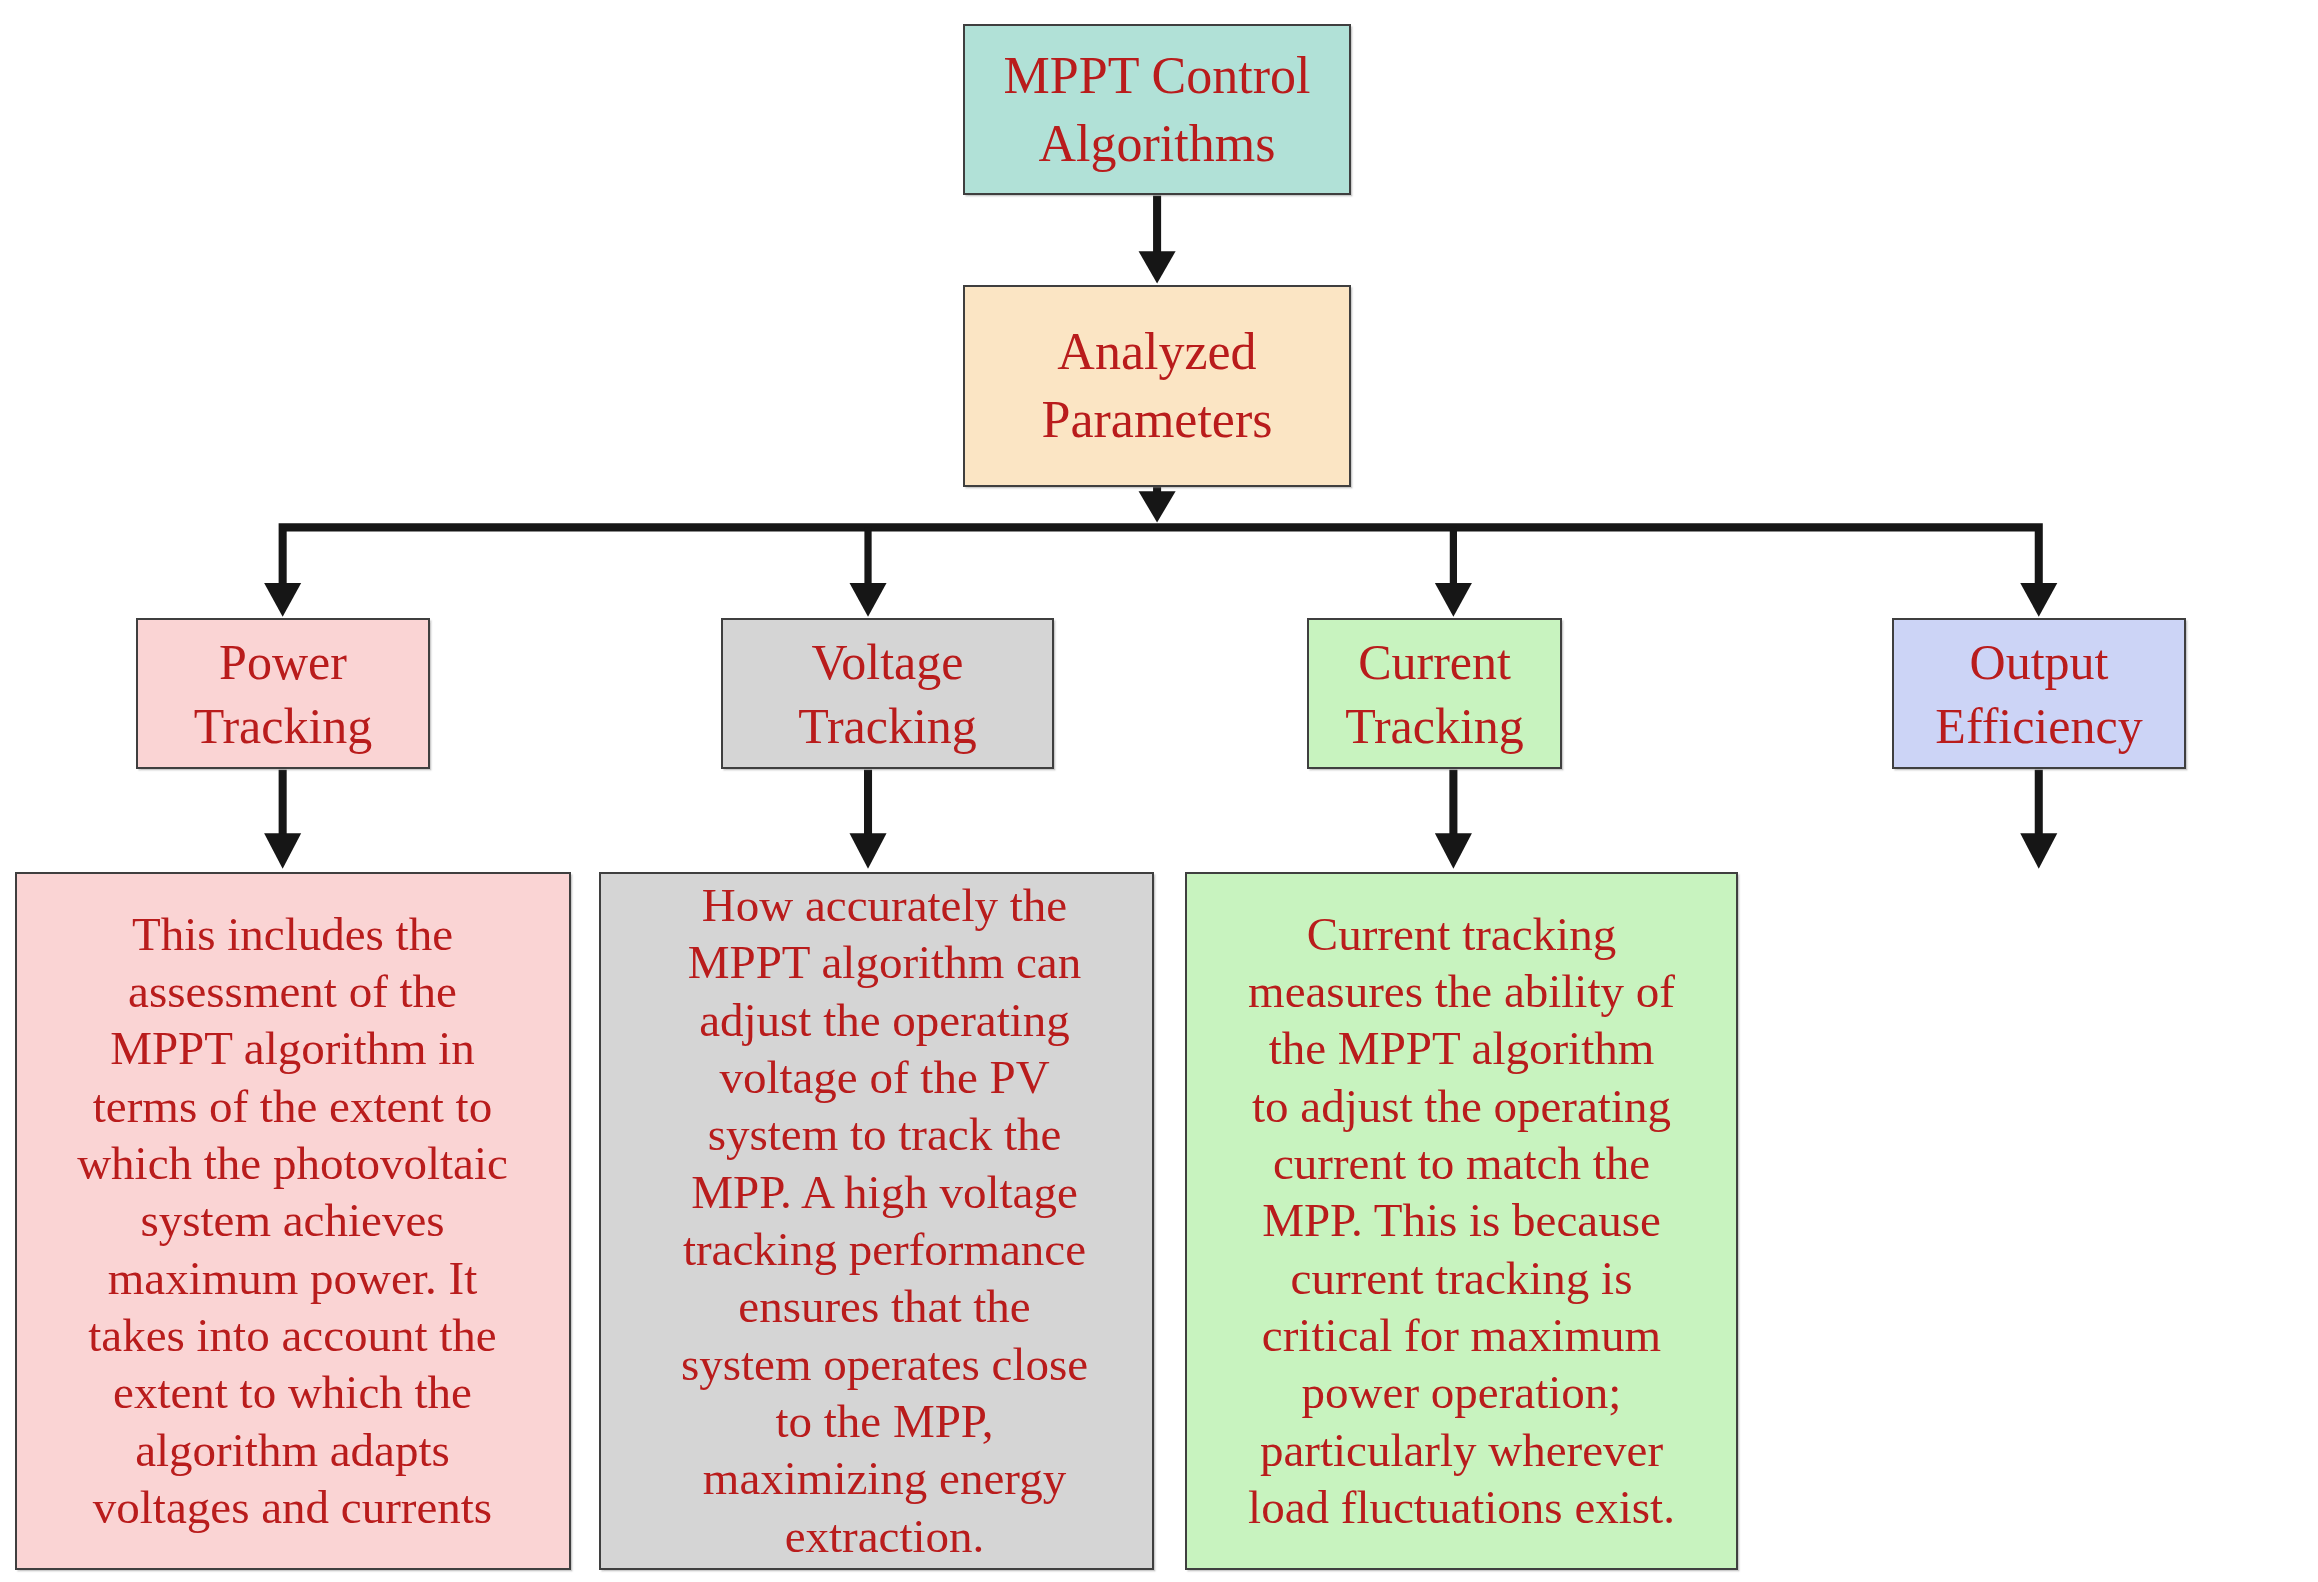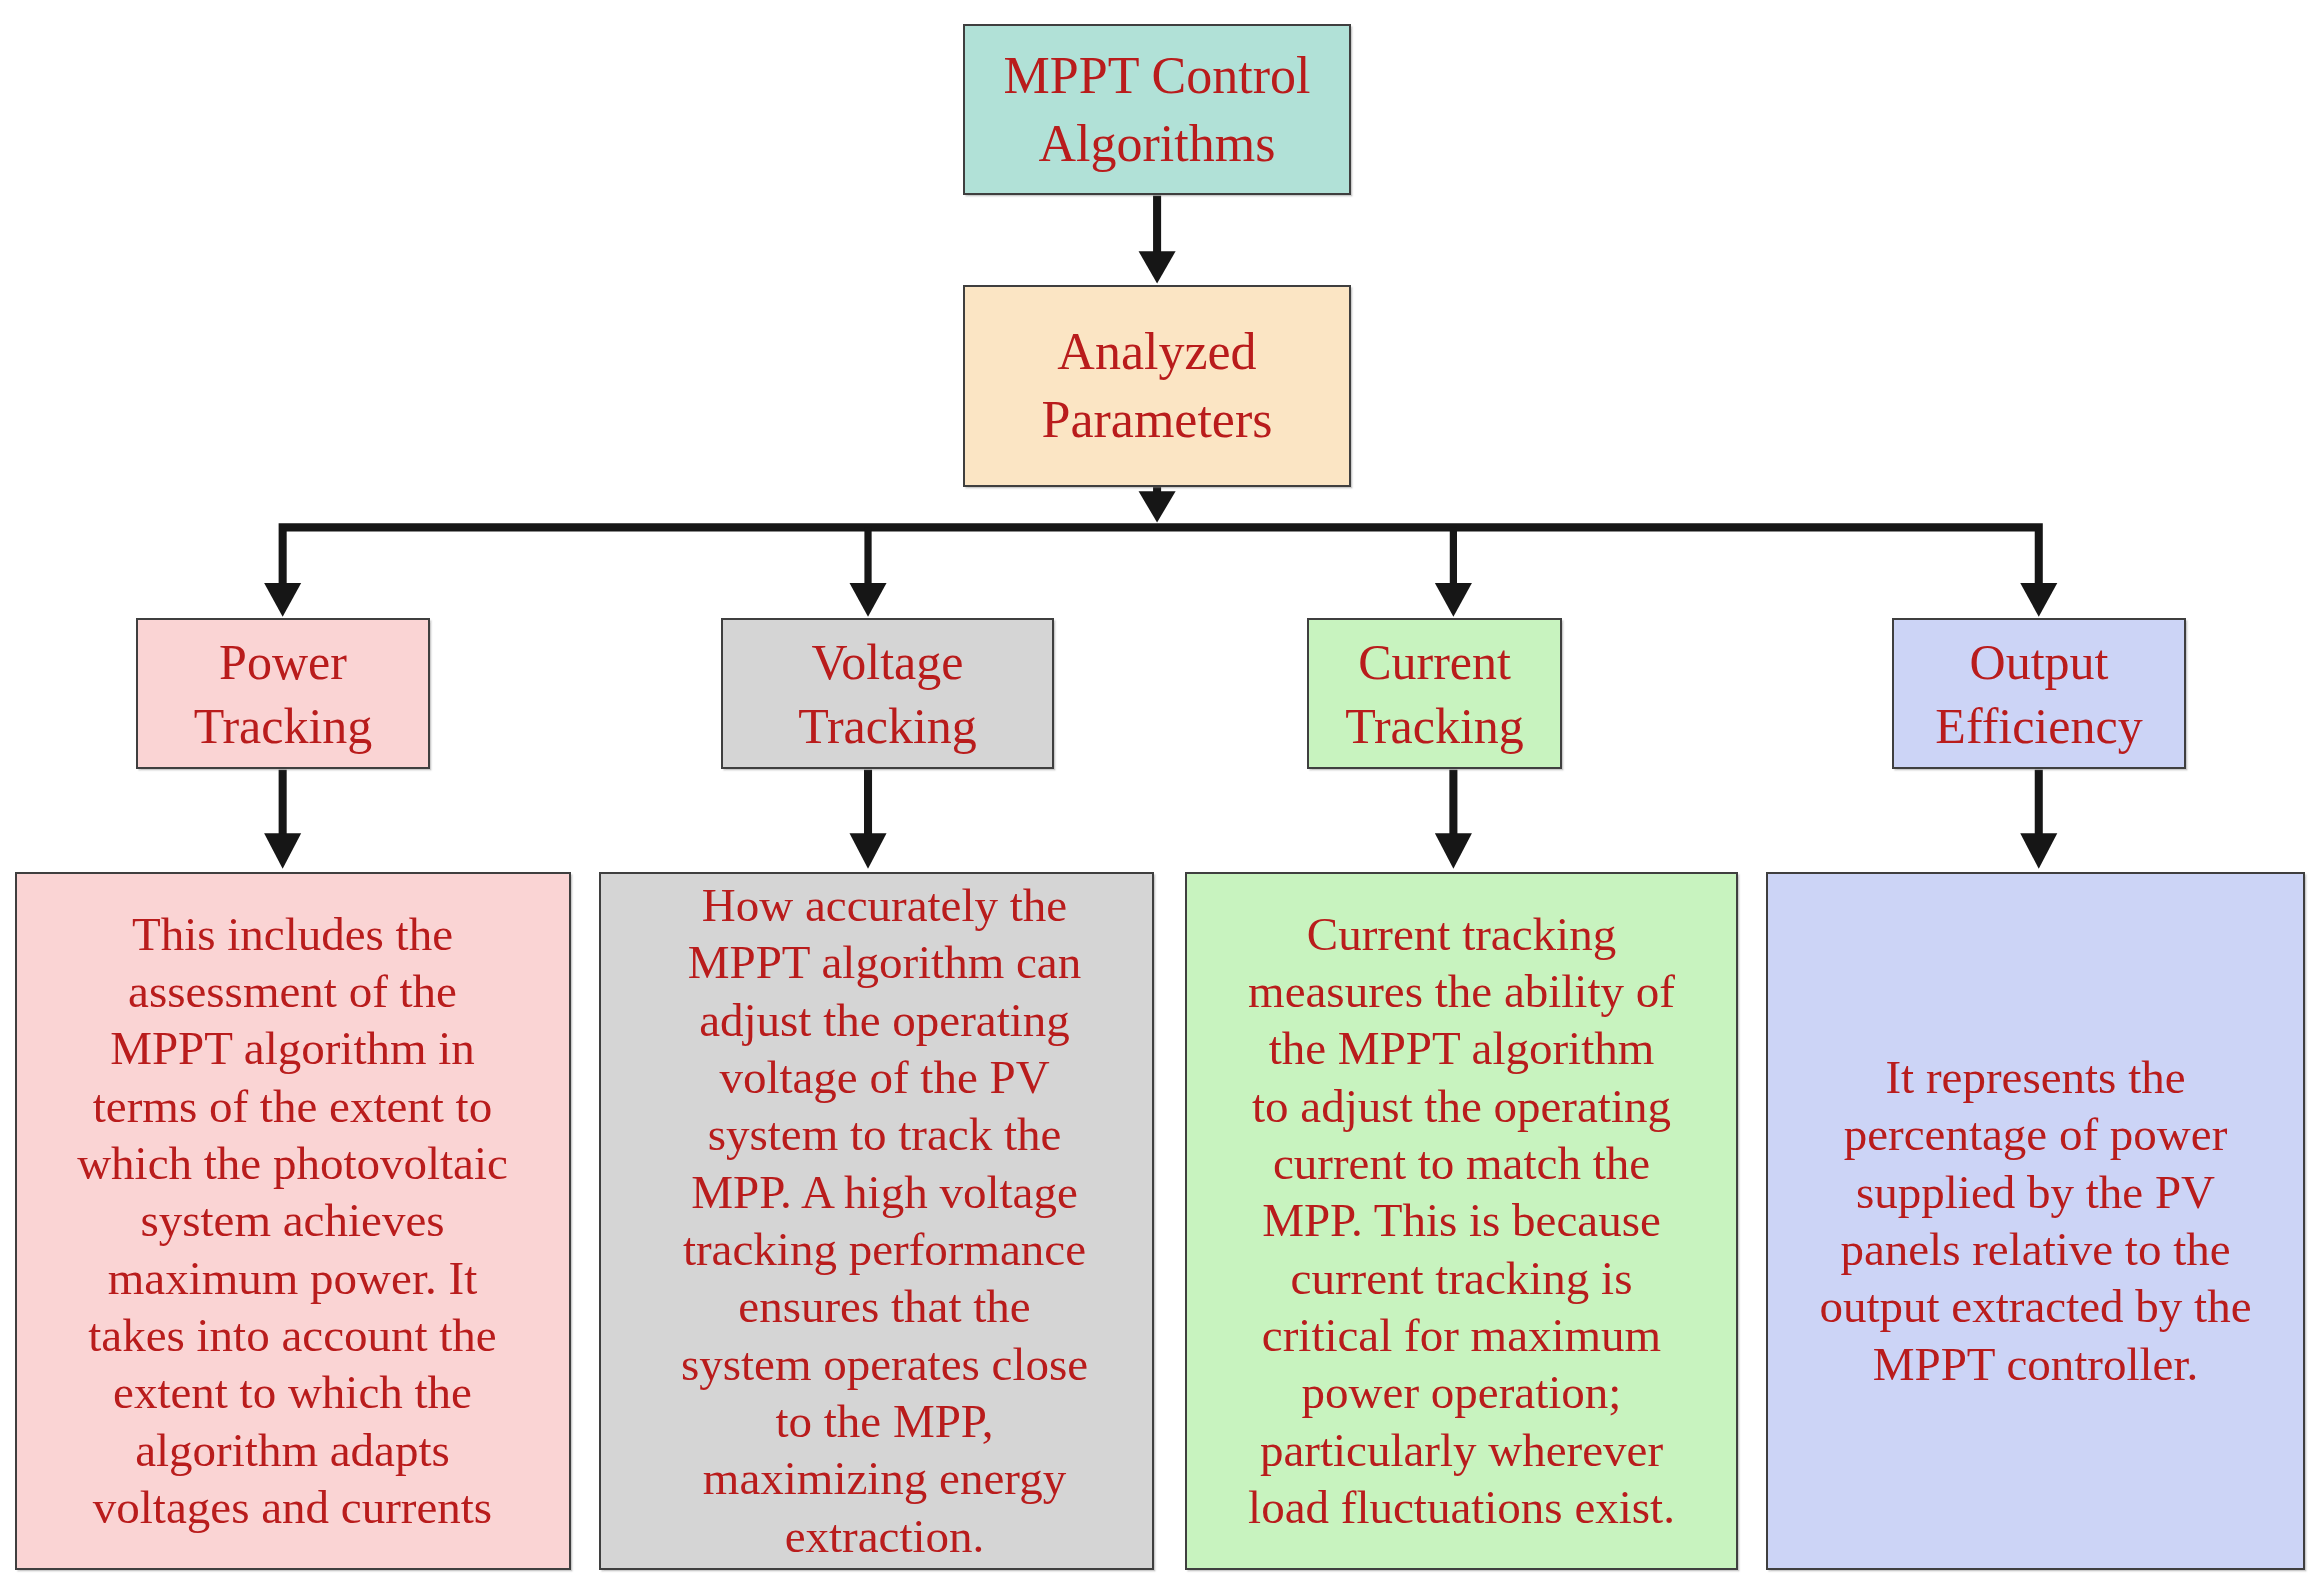--- a/index.html
+++ b/index.html
@@ -140,21 +140,15 @@
 the MPPT algorithm
 to adjust the operating
 current to match the
 MPP. This is because
 current tracking is
 critical for maximum
 power operation;
 particularly wherever
 load fluctuations exist.</div>
 
-  <div id="desc-efficiency-node" class="node desc-node" style="background-color: rgb(204, 212, 246);">It represents the
-percentage of power
-supplied by the PV
-panels relative to the
-output extracted by the
-MPPT controller.</div>
 
 </div>
 
 
 </body></html>

